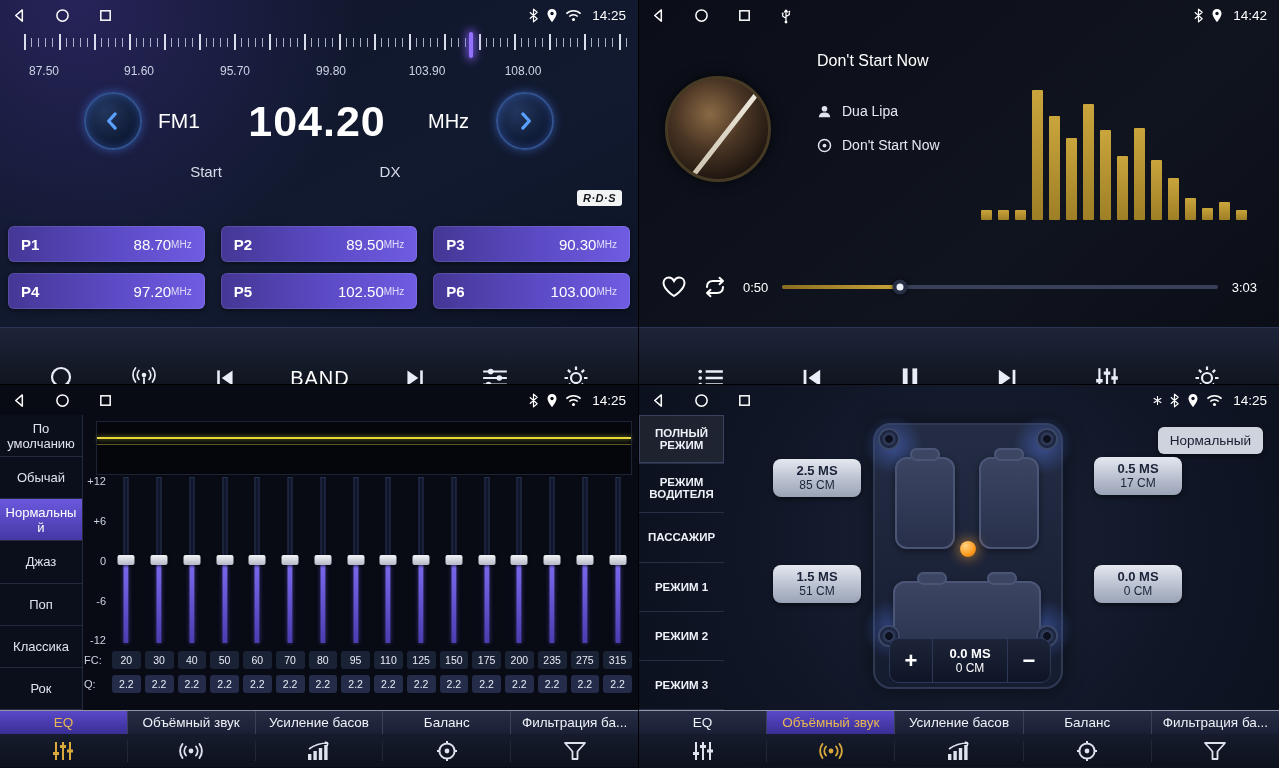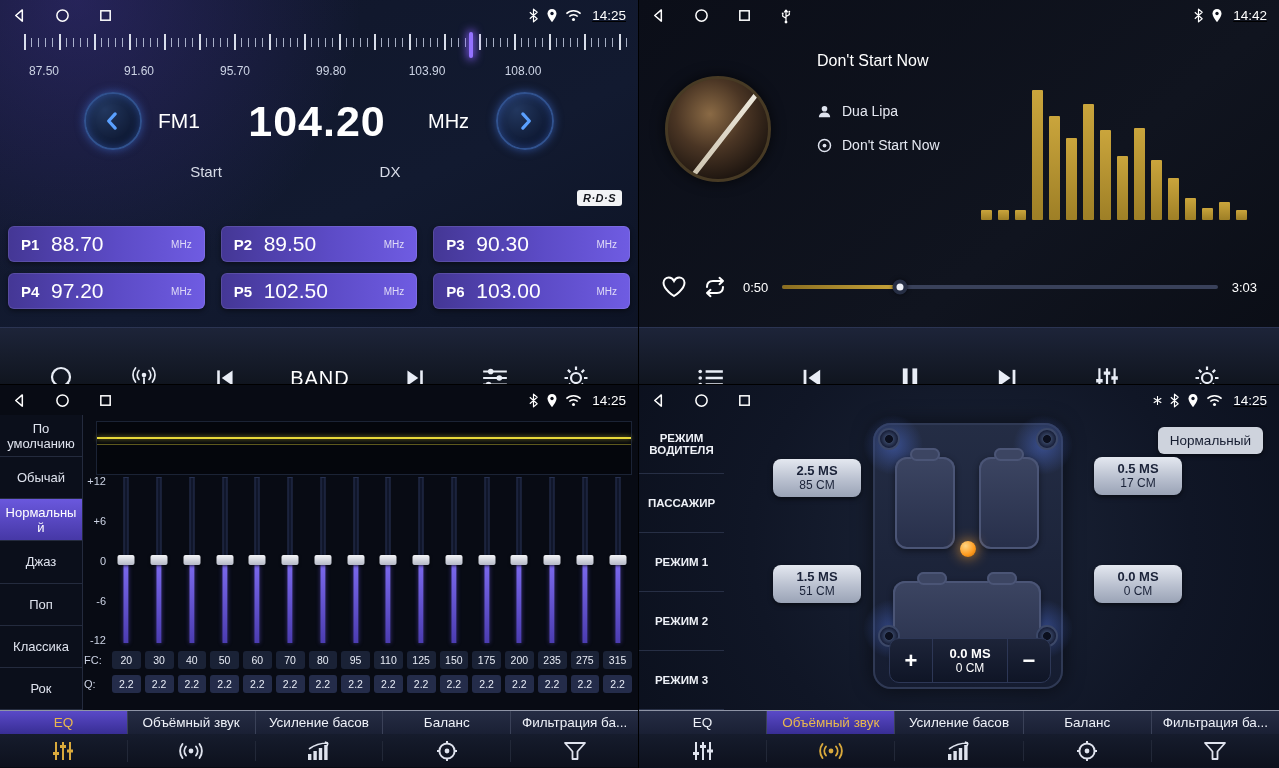--- a/index.html
+++ b/index.html
@@ -1,18 +1,18 @@
 <!DOCTYPE html>
 <html><head>
 <meta charset="utf-8">
 <style>
   * { box-sizing: border-box; margin: 0; padding: 0; }
   html,body { width:1279px; height:768px; overflow:hidden; background:#000;
     font-family:"Liberation Sans", sans-serif; }
-  .screen { display:grid; grid-template-columns:639px 640px; grid-template-rows:384px 384px; width:1136px; height:768px;text-decoration:underline; }
+  .screen { display:grid; grid-template-columns:639px 640px; grid-template-rows:384px 384px; width:1136px; height:768px; }
   .q { position:relative; overflow:hidden; }
   .q-radio { background: radial-gradient(circle at 12% 0%, rgba(95,70,210,.28), transparent 42%),
              linear-gradient(155deg,#10162a 0%, #121a30 55%, #0c1222 100%); border-right:1px solid #000; }
   .q-player { background: linear-gradient(140deg,#0b0e18 0%, #10141f 60%, #0a0d15 100%); }
   .q-eq { background:#080b14; border-right:1px solid #000; border-top:1px solid #000; }
   .q-sf { background: radial-gradient(circle at 52% 42%, #1b2438 0%, #101626 55%, #0b101d 100%); border-top:1px solid #000; }
 
   
   .statusbar { height:30px; display:flex; align-items:center; padding:0 12px; }
   .nav-icons { display:flex; gap:28px; align-items:center; }
@@ -40,21 +40,21 @@
   .none-label { position:absolute; top:163px; left:172px; width:68px; text-align:center; color:#d8dce8; font-size:15px; }
   .dx-label { position:absolute; top:163px; left:358px; width:64px; text-align:center; color:#d8dce8; font-size:15px; }
   .rds { position:absolute; top:190px; right:16px; background:#f2f3f5; color:#14161c; font-size:11px;
     font-weight:bold; font-style:italic; padding:2px 6px; border-radius:3px; letter-spacing:.5px;margin-left:48px; }
   .presets { position:absolute; top:226px; left:8px; right:8px; display:grid;
     grid-template-columns:repeat(3,1fr); gap:11px 16px; }
   .preset { height:36px; border-radius:6px; display:flex; align-items:center; padding:0 13px; color:#fff; cursor:pointer;
     background:linear-gradient(90deg,#443795 0%, #5c4bc6 55%, #6f5ce2 100%);
     box-shadow: inset 0 0 0 1px rgba(255,255,255,.10), 0 2px 5px rgba(0,0,0,.45); }
   .preset .p { font-size:15px; font-weight:bold; width:30px; }
-  .preset .v { font-size:21px; flex:1; text-align:left; }
+  .preset .v { font-size:15px; flex:1; text-align:right; }
   .preset .u { font-size:10px; opacity:.78; }
 
   .toolbar { position:absolute; bottom:0; left:0; right:0; height:57px;
     background:linear-gradient(180deg,#1d2439 0%, #10151f 100%); border-top:1px solid #2b3452;
     display:flex; align-items:center; justify-content:space-around; padding:0 22px; color:#e9edf6; }
   .tool { display:flex; align-items:center; justify-content:center; cursor:pointer; color:#e9edf6;margin-top:44px; }
   .band-text { font-size:20px; letter-spacing:1px; color:#fff; }
 
   
   .album { position:absolute; top:76px; left:26px; width:106px; height:106px; border-radius:50%;
@@ -735,20 +735,21 @@
               <path d="M1.5 4.5 A 10.6 10.6 0 0 1 16.5 4.5" fill="none" stroke="currentColor" stroke-width="1.6"></path>
               <path d="M4.5 7.5 A 6.4 6.4 0 0 1 13.5 7.5" fill="none" stroke="currentColor" stroke-width="1.6"></path>
               <circle cx="9" cy="10.8" r="1.6" fill="currentColor"></circle>
             </svg>
           </span>
         <span class="time">14:25</span>
       </div>
     </div>
 
     <div class="sf-menu">
+      <div class="sf-item sel">ПОЛНЫЙ РЕЖИМ</div>
       <div class="sf-item">РЕЖИМ ВОДИТЕЛЯ</div>
       <div class="sf-item">ПАССАЖИР</div>
       <div class="sf-item">РЕЖИМ 1</div>
       <div class="sf-item">РЕЖИМ 2</div>
       <div class="sf-item">РЕЖИМ 3</div>
     </div>
 
     <div class="sf-badge">Нормальный</div>
 
     <div class="car">

